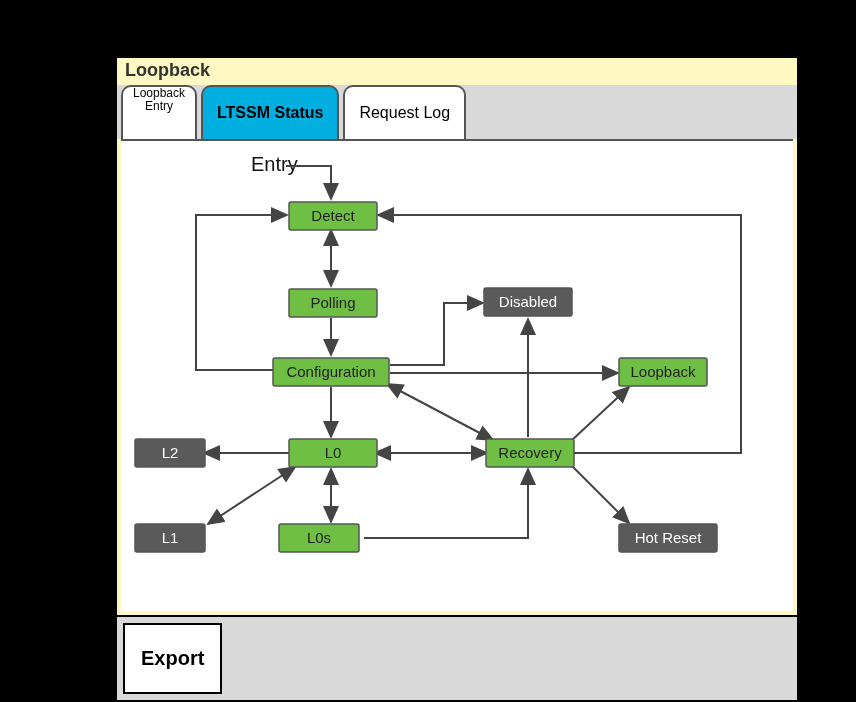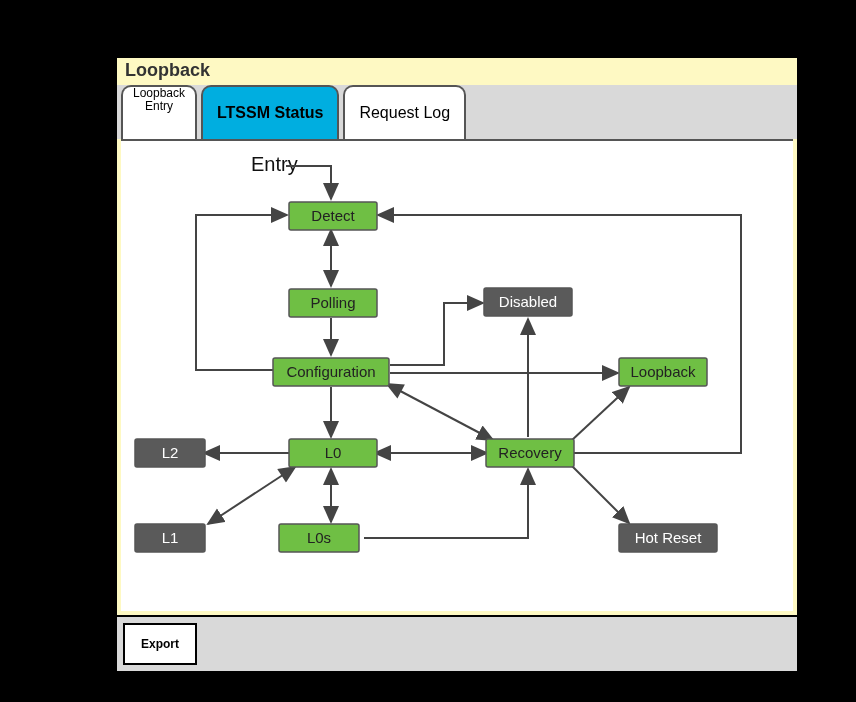--- a/index.html
+++ b/index.html
@@ -61,22 +61,22 @@
   }
   .footer {
     border-top: 2px solid #000;
     padding: 6px;
     background: #d9d9d9;
   }
   .btn {
     border: 2px solid #000;
     background: #fff;
     font-weight: bold;
-    font-size: 12px;
-    padding: 12px 16px;
+    font-size: 20px;
+    padding: 22px 16px;
     cursor: pointer;
     font-family: inherit;
   }
   svg {
     position: absolute;
     top: 0;
     left: 0;
   }
   .node {
     stroke: #555;

